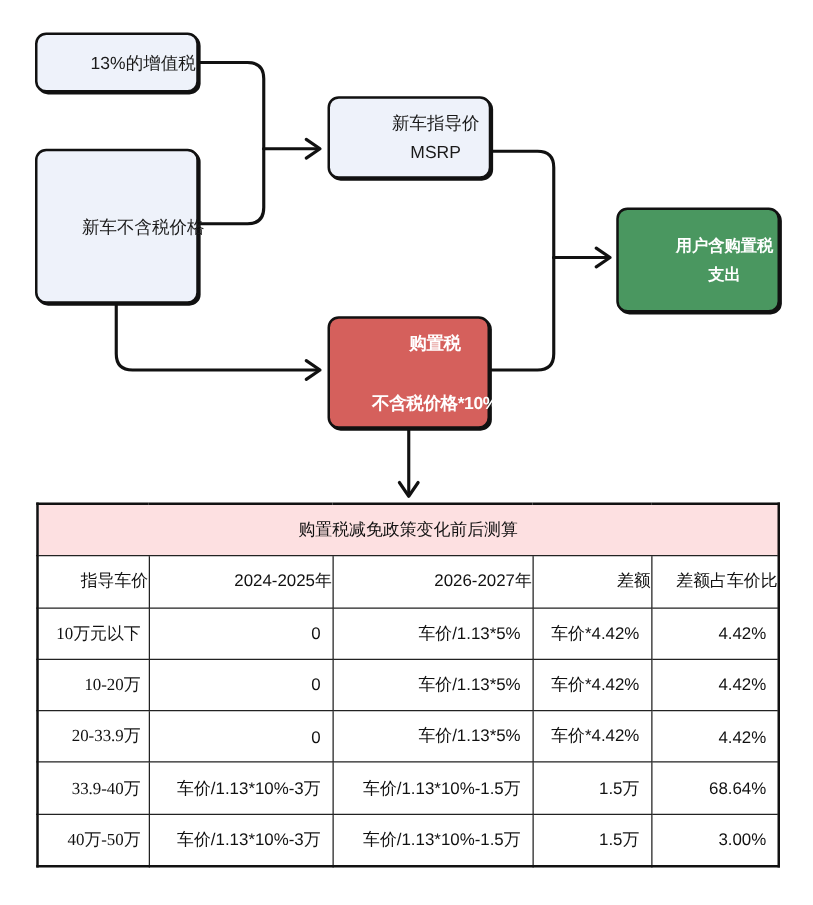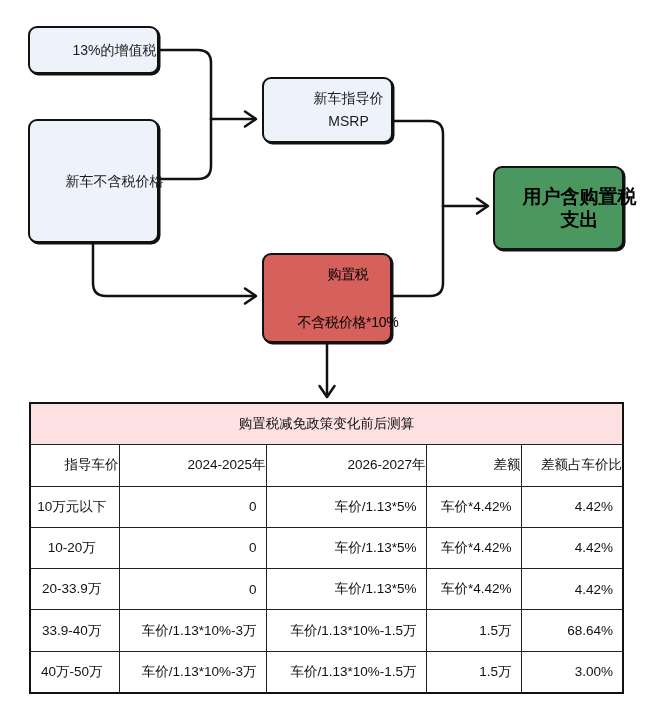--- a/index.html
+++ b/index.html
@@ -10,43 +10,43 @@
   .connectors{position:absolute;left:0;top:0;}
   .fbox{
     position:absolute;box-sizing:border-box;
     border:2.5px solid #111;border-radius:9px;
     display:flex;flex-direction:column;align-items:center;justify-content:center;
     text-align:right;line-height:23px;white-space:nowrap;
     box-shadow:1.5px 1.5px 0 #111;
     padding-left:42px;
   }
   .fbox.light{background:var(--box_light);color:#1a1a1a;font-size:14px;font-weight:normal;}
-  .fbox.red{background:var(--box_red);color:#000000;font-size:14px;font-weight:normal;gap:25px;}
-  .fbox.green{background:var(--box_green);color:#000000;font-size:19px;font-weight:bold;}
+  .fbox.red{background:var(--box_red);color:#ffffff;font-size:14px;font-weight:bold;gap:25px;}
+  .fbox.green{background:var(--box_green);color:#ffffff;font-size:13px;font-weight:bold;}
   #box-vat{left:28px;top:26px;width:131px;height:48px;}
   #box-price{left:28px;top:119px;width:131px;height:124px;}
   #box-msrp{left:262px;top:77px;width:131px;height:66px;}
   #box-tax{left:262px;top:253px;width:130px;height:90px;letter-spacing:-0.3px;}
   #box-user{left:493px;top:166px;width:131px;height:84px;}
 
   table.taxtable{
     position:absolute;left:29px;top:402px;width:593px;height:292px;
     border-collapse:collapse;table-layout:fixed;
     font-size:13.5px;color:#111;background:#fff;
   }
   .taxtable td,.taxtable th{
     border:1.5px solid #222;overflow:hidden;white-space:nowrap;
     padding:0;font-weight:normal;height:36px;margin-left:20px;
   }
   .taxtable tr{height:36.5px;}
   .taxtable .title-cell{
     background:var(--table_title_bg);text-align:center;font-size:13.5px;
   }
   .taxtable th{text-align:right;}
-  .taxtable td.cat{text-align:center;padding-right:6px;}
+  .taxtable td.cat{text-align:right;padding-right:6px;font-family:Liberation Serif, serif;}
   .taxtable td.num{text-align:right;padding-right:9px;}
   .taxtable{border:2px solid #111;}
 </style>
 </head>
 <body>
 
 <div class="canvas">
 
   <svg class="connectors" width="650" height="724" viewBox="0 0 650 724" aria-hidden="true">
     <g fill="none" stroke="#111" stroke-width="2.5" stroke-linecap="round" stroke-linejoin="round">

